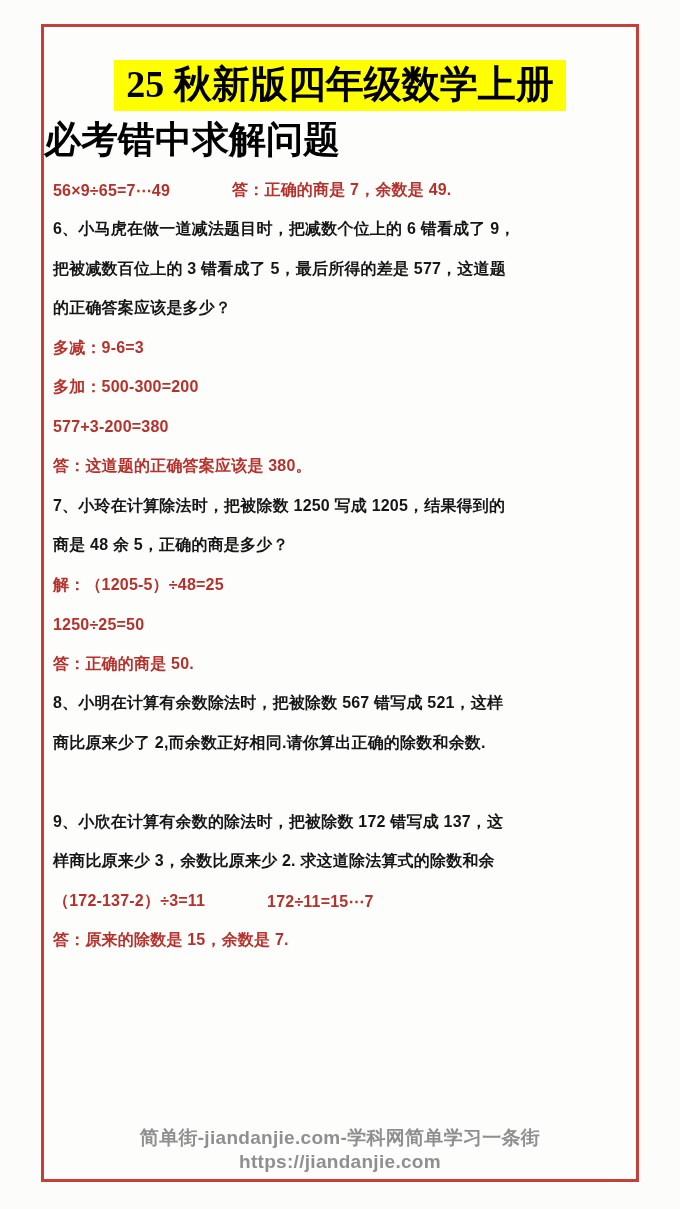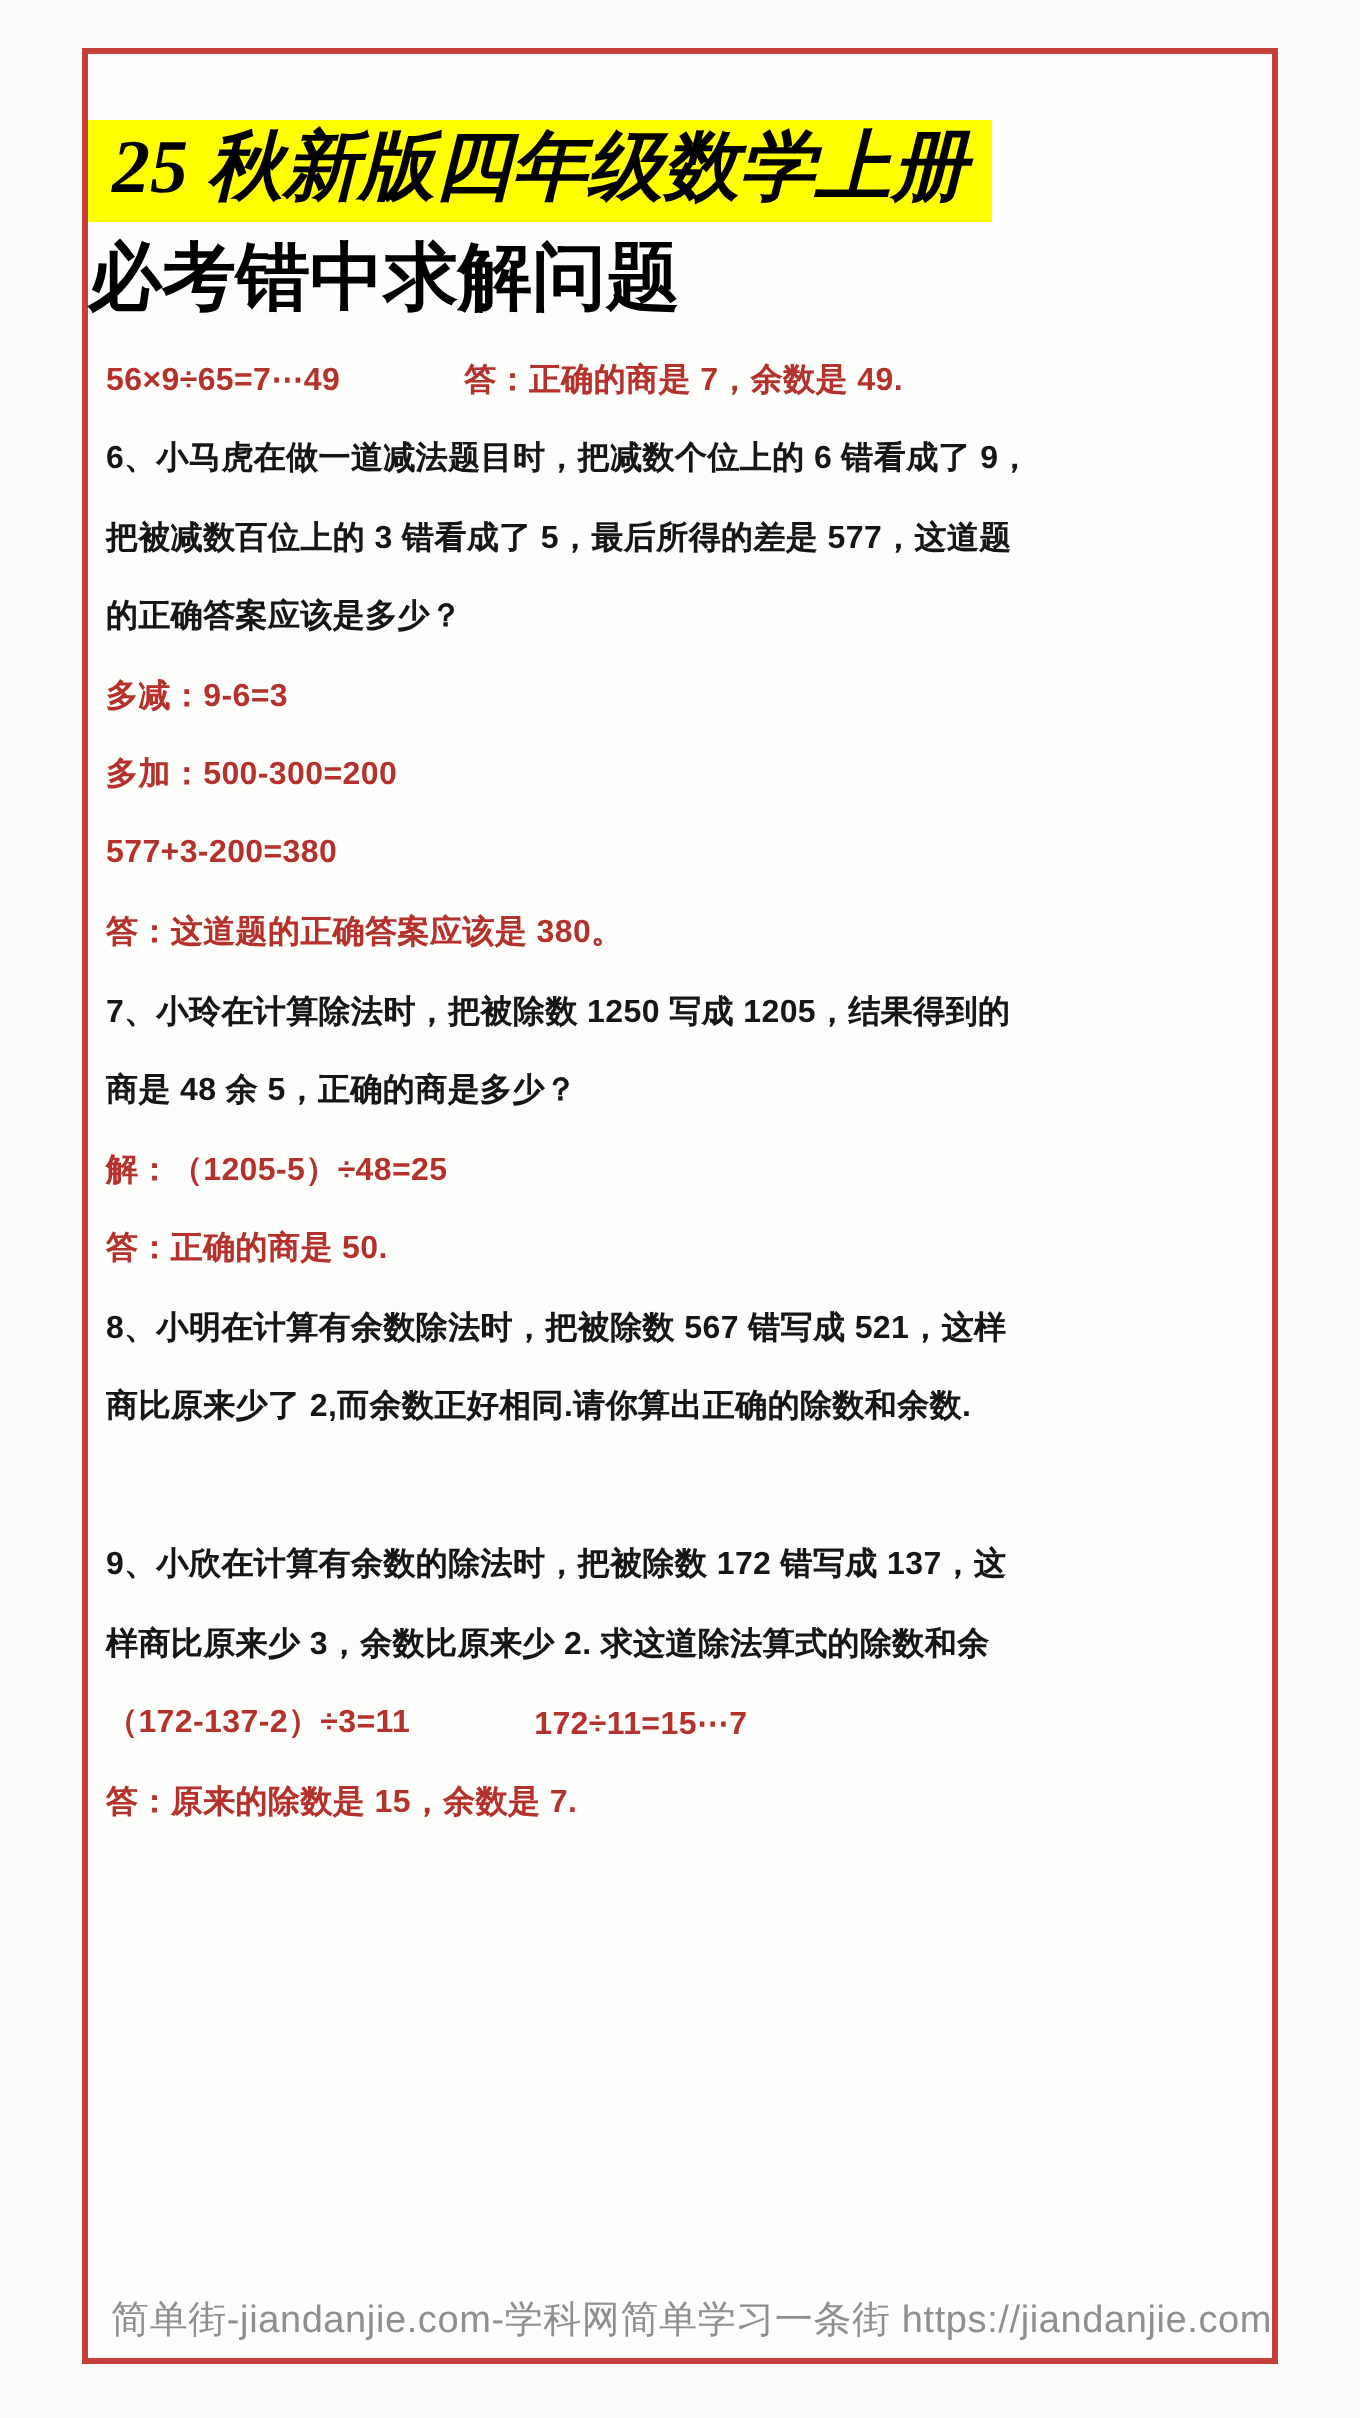--- a/index.html
+++ b/index.html
@@ -19,26 +19,26 @@
     left: 41px;
     top: 24px;
     width: 592px;
     height: 1152px;
     border: 3px solid #c5403a;
     background: #fdfdfb;
     box-sizing: content-box;
   }
   .title1 {
     margin-top: 33px;
+    text-align: center;
     font-size: 38px;
     font-weight: bold;
     color: #000000;
     font-family: "Liberation Serif", serif;
     line-height: 1.18;
-    font-style: italic;
   }
   .title1 .hl {
     background: #ffff00;
     padding: 2px 12px 4px 12px;
     display: inline-block;
   }
   .title2 {
     margin-top: 8px;
     text-align: left;
     font-size: 37px;
@@ -62,23 +62,23 @@
     letter-spacing: 0.2px;
   }
   .line.black { color: #161616; text-align: right; }
   .line.red   { color: #b5312c; }
   .part.gap   { margin-left: 62px; text-align: right; }
   .footer {
     position: absolute;
     left: 0;
     right: 0;
     bottom: 6px;
-    text-align: right;
+    text-align: center;
     font-size: 19px;
-    font-weight: normal;
+    font-weight: bold;
     color: #8f8f8f;
     letter-spacing: 0.3px;
   }
 </style>
 </head>
 <body>
 
 <div class="frame">
 
   <div class="title1">
@@ -116,20 +116,23 @@
       <div class="line black">
         <span class="part">7、小玲在计算除法时，把被除数 1250 写成 1205，结果得到的</span>
       </div>
       <div class="line black">
         <span class="part">商是 48 余 5，正确的商是多少？</span>
       </div>
       <div class="line red">
         <span class="part">解：（1205-5）÷48=25</span>
       </div>
       <div class="line red">
+        <span class="part">1250÷25=50</span>
+      </div>
+      <div class="line red">
         <span class="part">答：正确的商是 50.</span>
       </div>
       <div class="line black">
         <span class="part">8、小明在计算有余数除法时，把被除数 567 错写成 521，这样</span>
       </div>
       <div class="line black">
         <span class="part">商比原来少了 2,而余数正好相同.请你算出正确的除数和余数.</span>
       </div>
       <div class="line red">
       </div>

